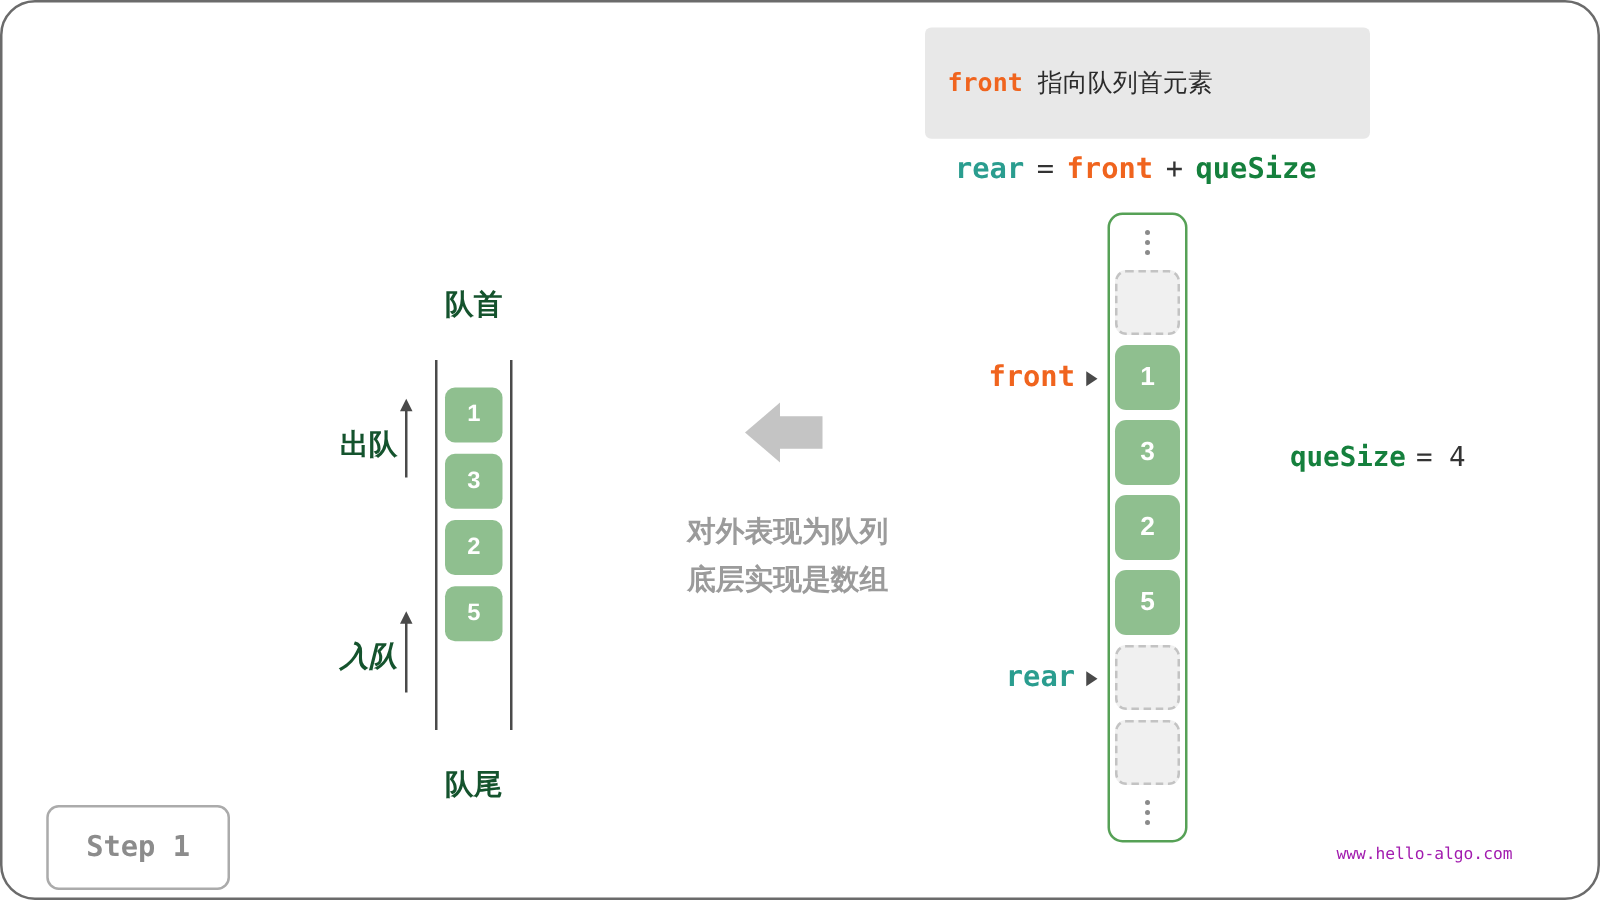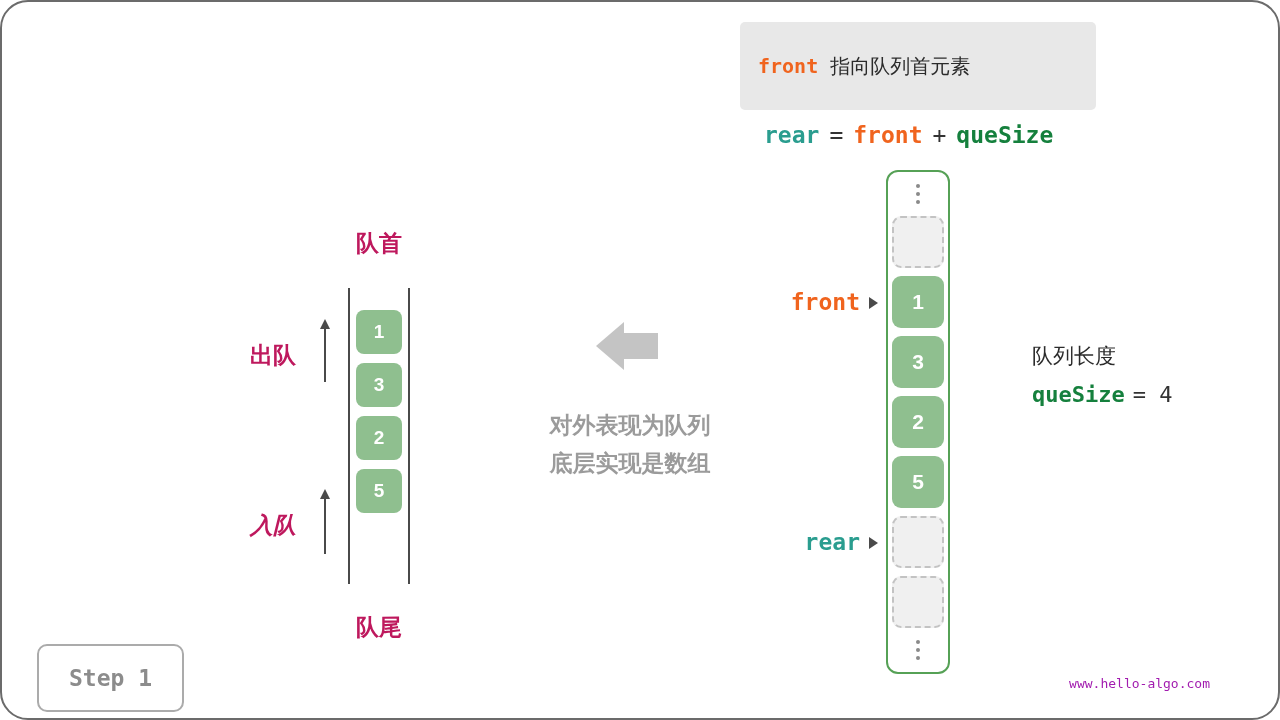--- a/index.html
+++ b/index.html
@@ -67,23 +67,23 @@
 
   
   .qline { position: absolute; width: 2px; height: 296px; top: 286px; background: #4a4a4a; }
   .qline.left  { left: 346px; }
   .qline.right { left: 406px; }
   .qcell {
     position: absolute; left: 354px; width: 46px; height: 44px; border-radius: 8px;
     background: #8fbf8f; color: #fff; font-weight: 700; font-size: 19px;
     display: flex; align-items: center; justify-content: center;
   }
-  .qlabel { position: absolute; font-weight: 700; font-size: 23px; color: #be185d; }
+  .qlabel { position: absolute; font-weight: 700; font-size: 23px; color: #14532d; }
   .qlabel.center { left: 327px; width: 100px; text-align: center; }
-  .qlabel.side { left: 226px; width: 68px; text-align: right; }
+  .qlabel.side { left: 248px; width: 68px; text-align: right; }
   .varrow { position: absolute; left: 322px; width: 0; border-left: 2px solid #4a4a4a; }
   .varrow::before {
     content: ""; position: absolute; top: -10px; left: -6px;
     border: 5px solid transparent; border-bottom: 10px solid #4a4a4a;
   }
 
   
   .big-arrow { position: absolute; left: 594px; top: 320px; width: 64px; height: 48px; }
   .big-arrow .head { position: absolute; left: 0; top: 0; width: 0; height: 0;
     border-top: 24px solid transparent; border-bottom: 24px solid transparent;
@@ -144,21 +144,20 @@
   <div class="pointer pointer-front">
     <span>front</span>
     <span class="tri-right"></span>
   </div>
   <div class="pointer pointer-rear">
     <span>rear</span>
     <span class="tri-right"></span>
   </div>
 
   <div class="queue-len">
-    <div class="line1">队列长度</div>
     <div class="line2">
       <span class="kw kw-size">queSize</span><span>= 4</span>
     </div>
   </div>
 
   <div class="qlabel center" style="top:226px;">队首</div>
   <div class="qline left"></div>
   <div class="qline right"></div>
   <div class="qcell" style="top:308px;">1</div>
   <div class="qcell" style="top:361px;">3</div>

